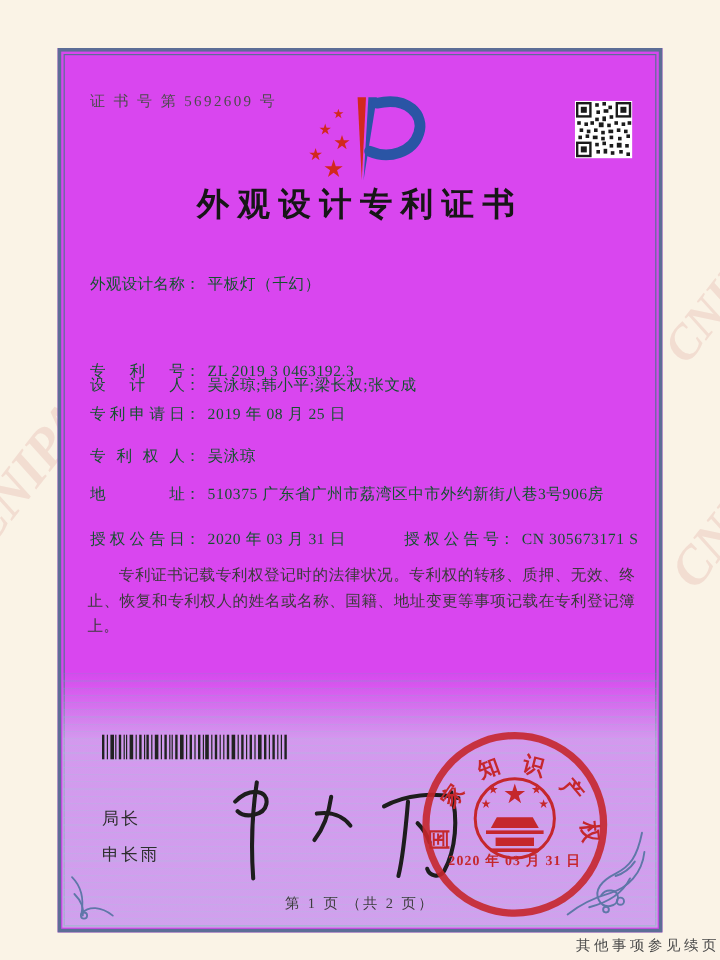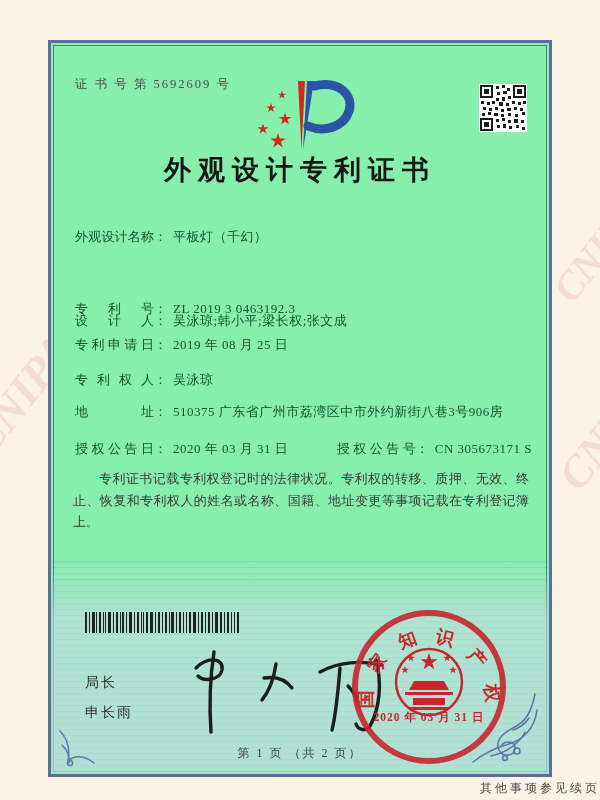--- a/index.html
+++ b/index.html
@@ -9,21 +9,21 @@
     font-family:"Liberation Serif","DejaVu Serif",serif;
     color:#3b3b3b;
   }
   .wm{
     position:absolute;font-family:"Liberation Serif","DejaVu Serif",serif;
     font-weight:bold;font-style:italic;color:#edcfc4;opacity:.6;
     transform-origin:left top;pointer-events:none;white-space:nowrap;
   }
   .frame{
     position:absolute;left:48px;top:40px;width:504px;height:737px;
-    border:3px solid #5c6d96;background:#86efac;box-sizing:border-box;
+    border:3px solid #5c6d96;background:#d946ef;box-sizing:border-box;
   }
   .frame-inner{position:absolute;inset:2px;border:1px solid #5c6d96;pointer-events:none;}
   .guilloche{
     position:absolute;left:1px;right:1px;bottom:1px;height:212px;
     background:
       linear-gradient(180deg, rgba(210,221,239,0) 0px, rgba(208,220,238,.55) 55px, rgba(203,216,236,.62) 100%),
       repeating-linear-gradient(180deg, rgba(122,150,196,.28) 0 1px, rgba(122,150,196,.05) 1px 3px, rgba(255,255,255,0) 3px 6px);
     pointer-events:none;
   }
   .cert-no{position:absolute;left:75px;top:76px;font-size:12.5px;letter-spacing:2px;color:#4c4c4c;}

